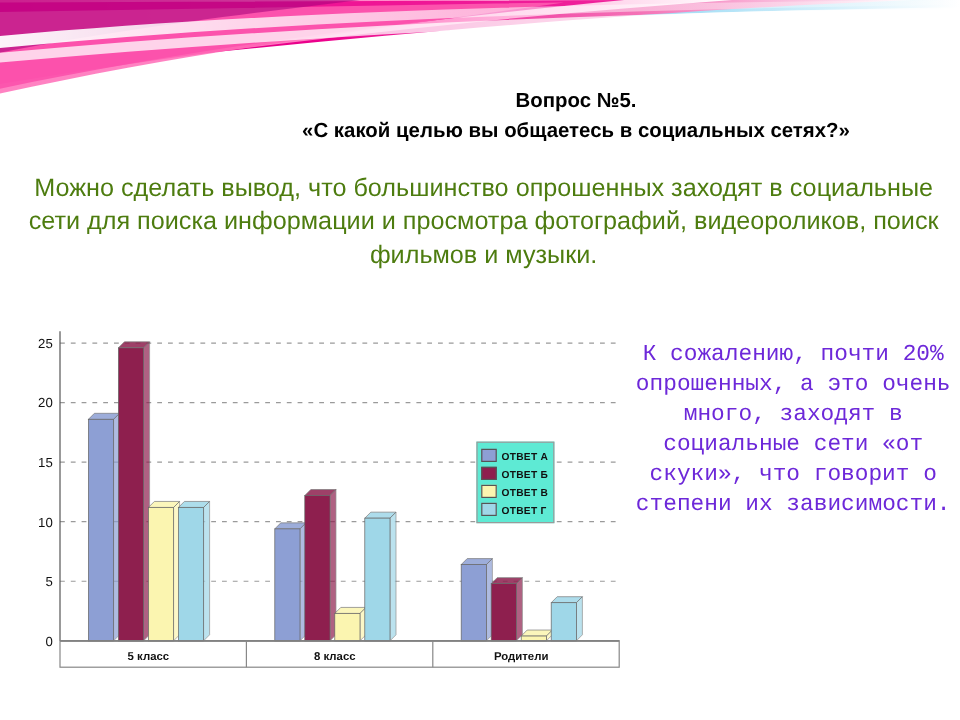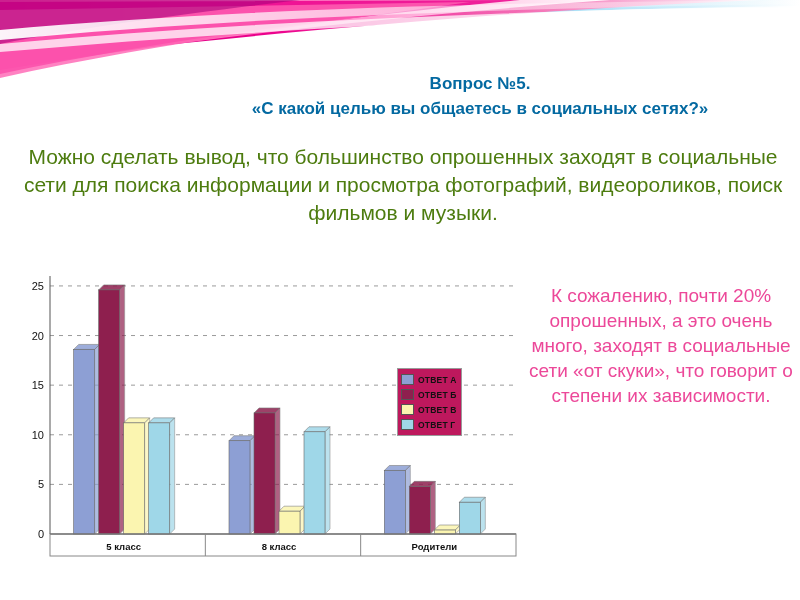--- a/index.html
+++ b/index.html
@@ -33,21 +33,21 @@
     width: 800px;
     height: 600px;
   }
 
   .title-block {
     position: absolute;
     left: 180px;
     top: 72px;
     width: 600px;
     text-align: center;
-    color: #0369a1;
+    color: #000000;
     font-weight: bold;
     font-size: 17px;
     line-height: 1.45;
   }
   .title-line1 { display: block; }
   .title-line2 { display: block; text-align: center; }
 
   .lead-text {
     position: absolute;
     left: 8px;
@@ -58,40 +58,41 @@
     font-size: 21px;
     line-height: 1.33;
   }
 
   .side-text {
     position: absolute;
     left: 528px;
     top: 283px;
     width: 266px;
     text-align: center;
-    color: #ec4899;
+    color: #6d28d9;
     font-size: 19px;
     line-height: 1.32;
+    font-family: Liberation Mono, monospace;
   }
 
   
   .chart-wrap {
     position: absolute;
     left: 12px;
     top: 268px;
     width: 516px;
     height: 310px;
   }
   .chart-svg { display: block; }
 
   .legend-box {
     position: absolute;
     left: 385px;
     top: 100px;
-    background: #be185d;
+    background: #5eead4;
     border: 1px solid #9a9a9a;
     padding: 3px 4px 3px 3px;
   }
   .legend-row {
     display: flex;
     align-items: center;
     height: 15px;
     white-space: nowrap;
   }
   .legend-swatch {

